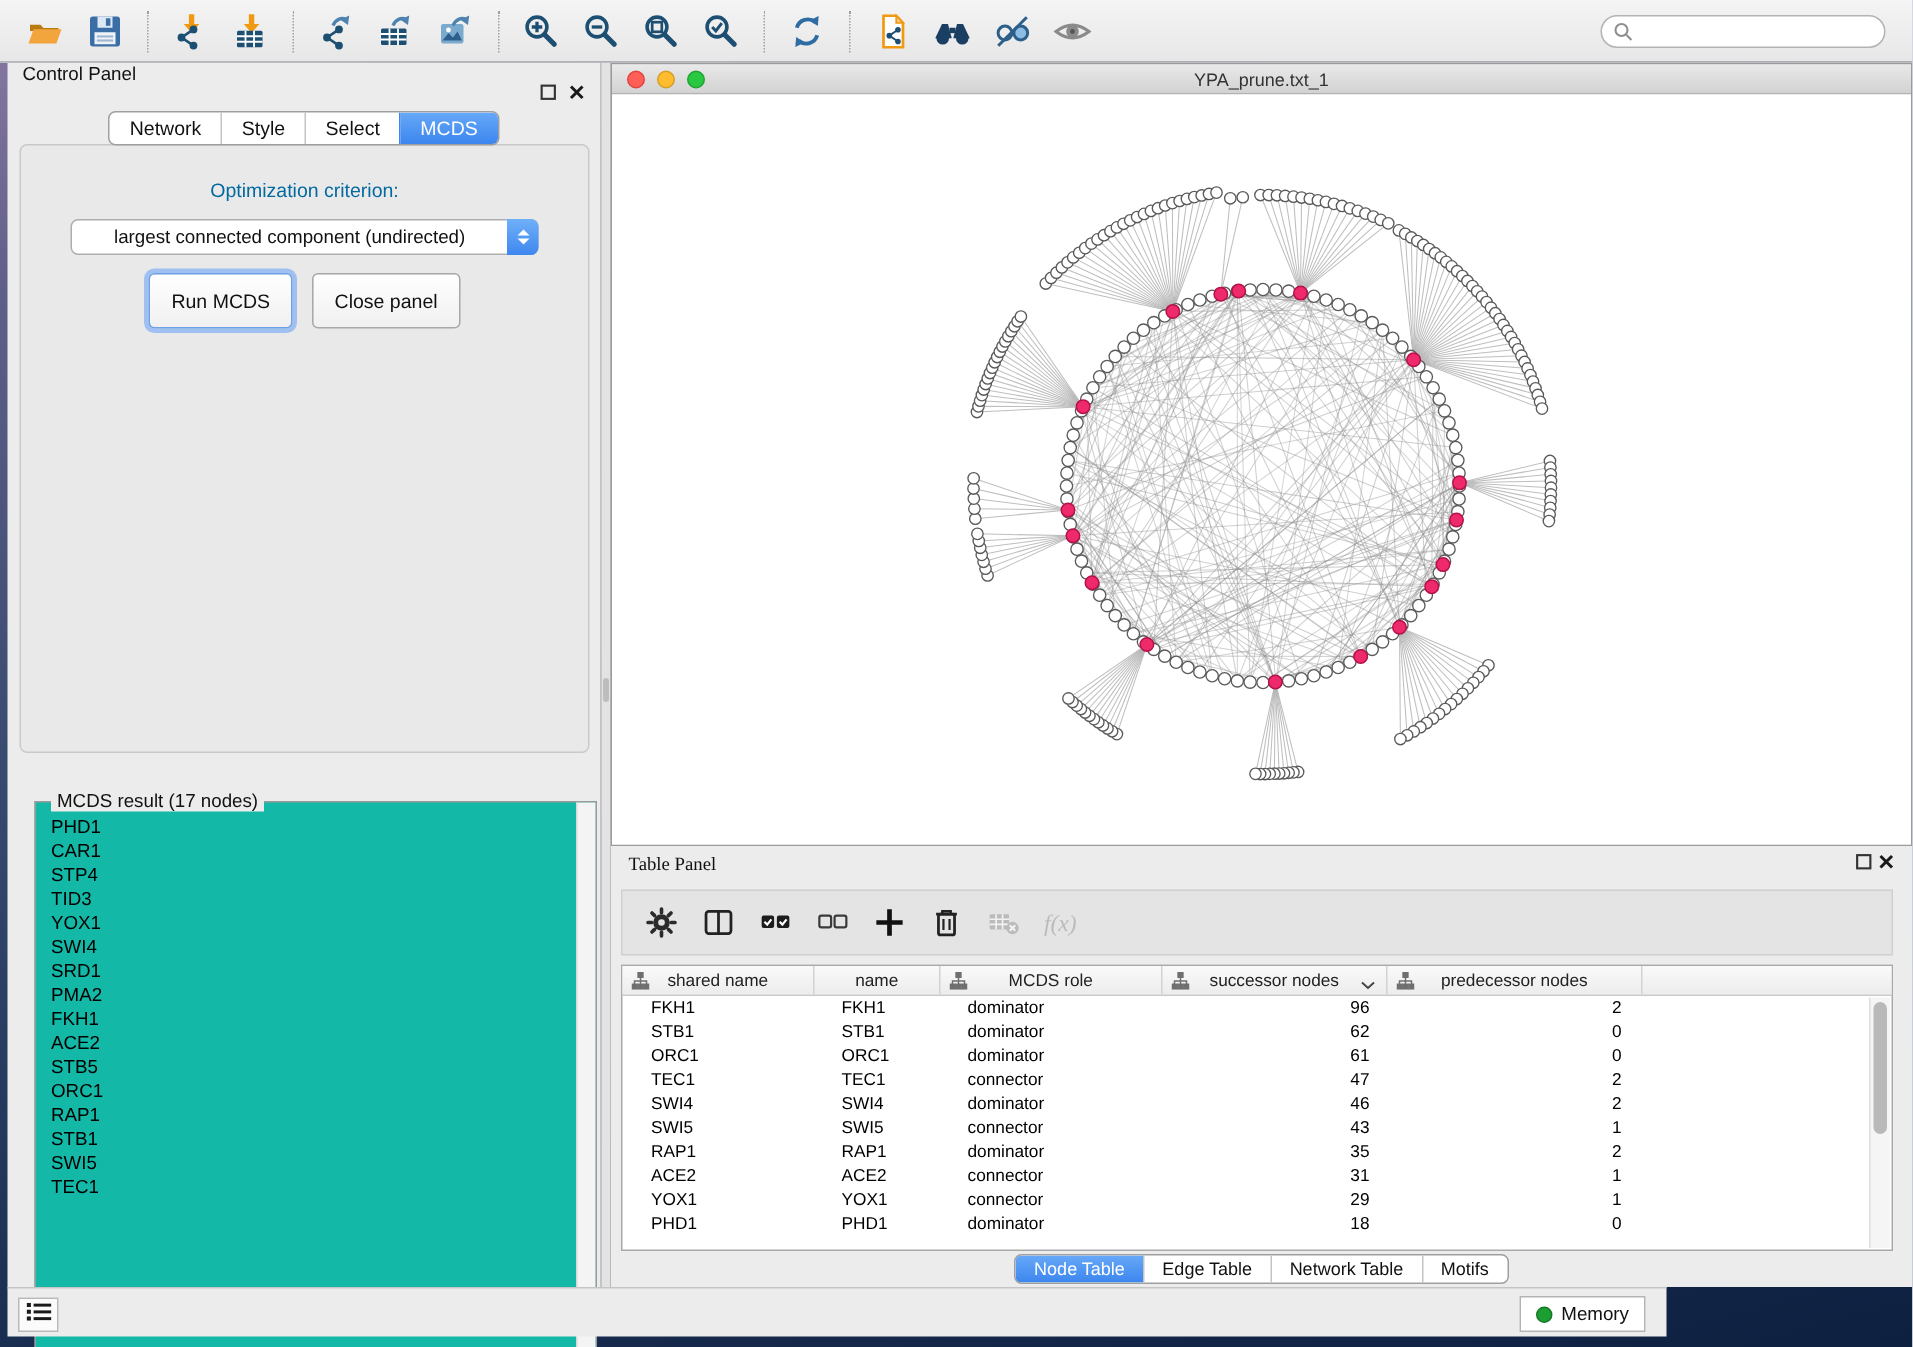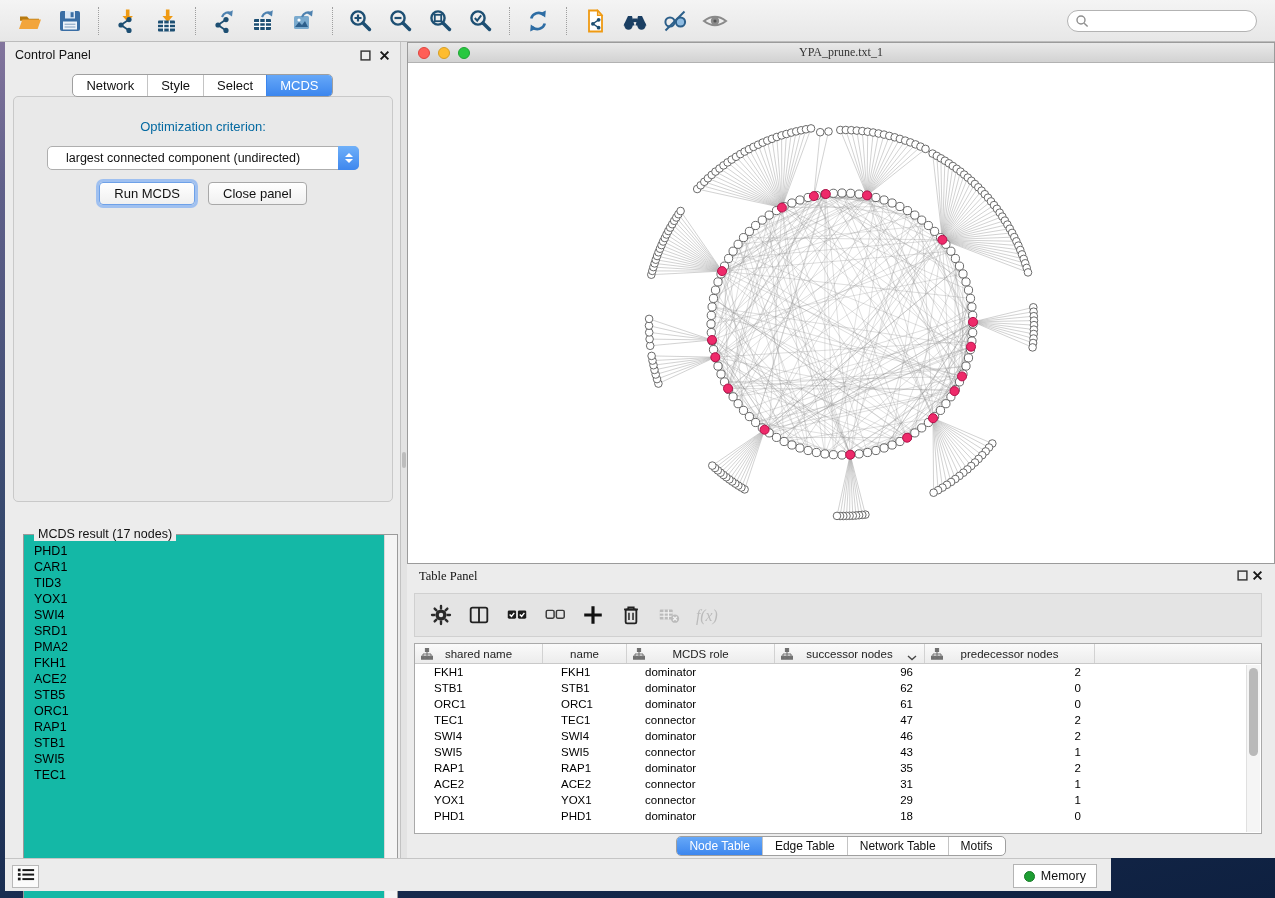--- a/index.html
+++ b/index.html
@@ -16,55 +16,55 @@
   .tb-btn svg{width:26px;height:26px;}
   .tb-sep{width:1px;height:28px;margin:0 8px;border-left:1px dotted #9f9f9f;}
   .search-wrap{margin-left:auto;position:relative;width:190px;height:22px;margin-right:8px;}
   .search-wrap input{width:100%;height:100%;border:1px solid #b3b3b3;border-radius:11px;
     padding:0 8px 0 26px;font-size:12px;outline:none;background:#fff;}
   .search-wrap .mag{position:absolute;left:8px;top:4px;width:14px;height:14px;}
 
   
   .control-panel{position:absolute;left:5px;top:42px;width:396px;height:816px;background:#ececec;
     border-right:1px solid #c2c2c2;}
-  .panel-head{position:relative;height:26px;display:flex;align-items:center;padding:0 10px;}
+  .panel-head{position:relative;height:26px;display:flex;padding:0 10px;flex-direction:column;}
   .panel-title{font-size:12.5px;color:#111;}
   .panel-head .wctl{margin-left:auto;display:flex;gap:8px;}
   .wctl span{width:11px;height:11px;display:inline-flex;}
   .seg{display:inline-flex;border:1px solid #9f9f9f;border-radius:5px;overflow:hidden;background:#fff;}
   .seg>div{padding:3px 13px;font-size:13px;color:#111;border-left:1px solid #c4c4c4;cursor:default;white-space:nowrap;}
   .seg>div:first-child{border-left:none;}
   .seg>div.active{background:linear-gradient(#66a8f8,#3c86ee);color:#fff;border-left-color:#3c86ee;}
   .cp-tabs-row{position:absolute;left:0;top:32px;width:100%;text-align:center;z-index:2;}
   .cp-content{position:absolute;left:8px;top:54px;width:380px;height:406px;background:#e9e9e9;
     border:1px solid #c9c9c9;border-radius:5px;}
   .opt-label{margin-top:22px;text-align:center;font-size:13px;color:#0369a1;}
   .dropdown{position:relative;margin:12px auto 0;width:312px;height:24px;background:#fff;
     border:1px solid #aeaeae;border-radius:5px;font-size:12.5px;display:flex;align-items:center;
-    padding-left:18px;color:#111;}
+    padding-left:28px;color:#111;}
   .dropdown .stepper{position:absolute;right:-1px;top:-1px;width:21px;height:24px;border-radius:0 5px 5px 0;
     background:linear-gradient(#6fb0f9,#3e87ee);display:flex;flex-direction:column;align-items:center;justify-content:center;gap:2px;}
   .stepper i{width:0;height:0;border-left:4px solid transparent;border-right:4px solid transparent;}
   .stepper .up{border-bottom:4px solid #fff;}
   .stepper .dn{border-top:4px solid #fff;}
   .btn-row{margin-top:12px;display:flex;justify-content:center;gap:13px;}
-  .mac-btn{height:23px;padding:0 14px;background:linear-gradient(#ffffff,#f0f0f0);border:1px solid #a8a8a8;
+  .mac-btn{height:37px;padding:0 14px;background:linear-gradient(#ffffff,#f0f0f0);border:1px solid #a8a8a8;
     border-radius:4px;font-size:13px;color:#111;display:flex;align-items:center;cursor:default;}
   .mac-btn.focus{box-shadow:0 0 0 3px rgba(110,165,245,.6);border-color:#6ea1e8;}
   .result-group{position:absolute;left:9px;top:425px;width:375px;height:372px;border:1px solid #9a9a9a;background:#14b8a6;margin-top:12px;}
   .result-title{position:absolute;left:10px;top:-8px;background:#ececec;padding:0 4px;font-size:12.5px;color:#111;}
   .result-list{position:absolute;left:1px;top:8px;bottom:1px;right:14px;overflow:hidden;padding-left:9px;}
   .result-list div{font-size:12.5px;line-height:16px;color:#000;}
   .result-scroll{position:absolute;right:0;top:0;bottom:0;width:13px;background:#f4f4f4;border-left:1px solid #d8d8d8;}
 
   
   .net-window{position:absolute;left:407px;top:42px;width:868px;height:522px;border:1px solid #9b9b9b;background:#fff;}
   .net-titlebar{position:relative;height:20px;background:linear-gradient(#e9e9e9,#d2d2d2);
     border-bottom:1px solid #b2b2b2;display:flex;align-items:center;justify-content:center;}
-  .net-title{font-size:12px;color:#333;font-family:Liberation Serif, serif;}
+  .net-title{font-size:12px;color:#333;}
   .lights{position:absolute;left:10px;top:4px;display:flex;gap:8px;}
   .lights i{width:12px;height:12px;border-radius:50%;display:inline-block;}
   .lt-red{background:#ff5f57;border:1px solid #e0443e;}
   .lt-yellow{background:#febc2e;border:1px solid #d69e24;}
   .lt-green{background:#28c840;border:1px solid #1ea433;}
   .net-canvas{position:absolute;left:0;top:20px;width:866px;height:500px;background:#fff;}
   .v-split{position:absolute;left:401px;top:42px;width:6px;height:816px;background:#e3e3e3;}
   .v-split .knob{position:absolute;left:1px;top:410px;width:4px;height:16px;background:#bdbdbd;border-radius:2px;}
   .h-split{position:absolute;left:407px;top:560px;width:868px;height:4px;background:#e3e3e3;}
   .h-split .knob{position:absolute;left:378px;top:0;width:16px;height:4px;background:#bdbdbd;border-radius:2px;}
@@ -303,20 +303,21 @@
       </div>
       <div class="btn-row">
         <div class="mac-btn focus">Run MCDS</div>
         <div class="mac-btn">Close panel</div>
       </div>
       <div class="result-group">
         <span class="result-title">MCDS result (17 nodes)</span>
         <div class="result-list" id="mcds-list">
             <div>PHD1</div>
             <div>CAR1</div>
+            <div>STP4</div>
             <div>TID3</div>
             <div>YOX1</div>
             <div>SWI4</div>
             <div>SRD1</div>
             <div>PMA2</div>
             <div>FKH1</div>
             <div>ACE2</div>
             <div>STB5</div>
             <div>ORC1</div>
             <div>RAP1</div>

